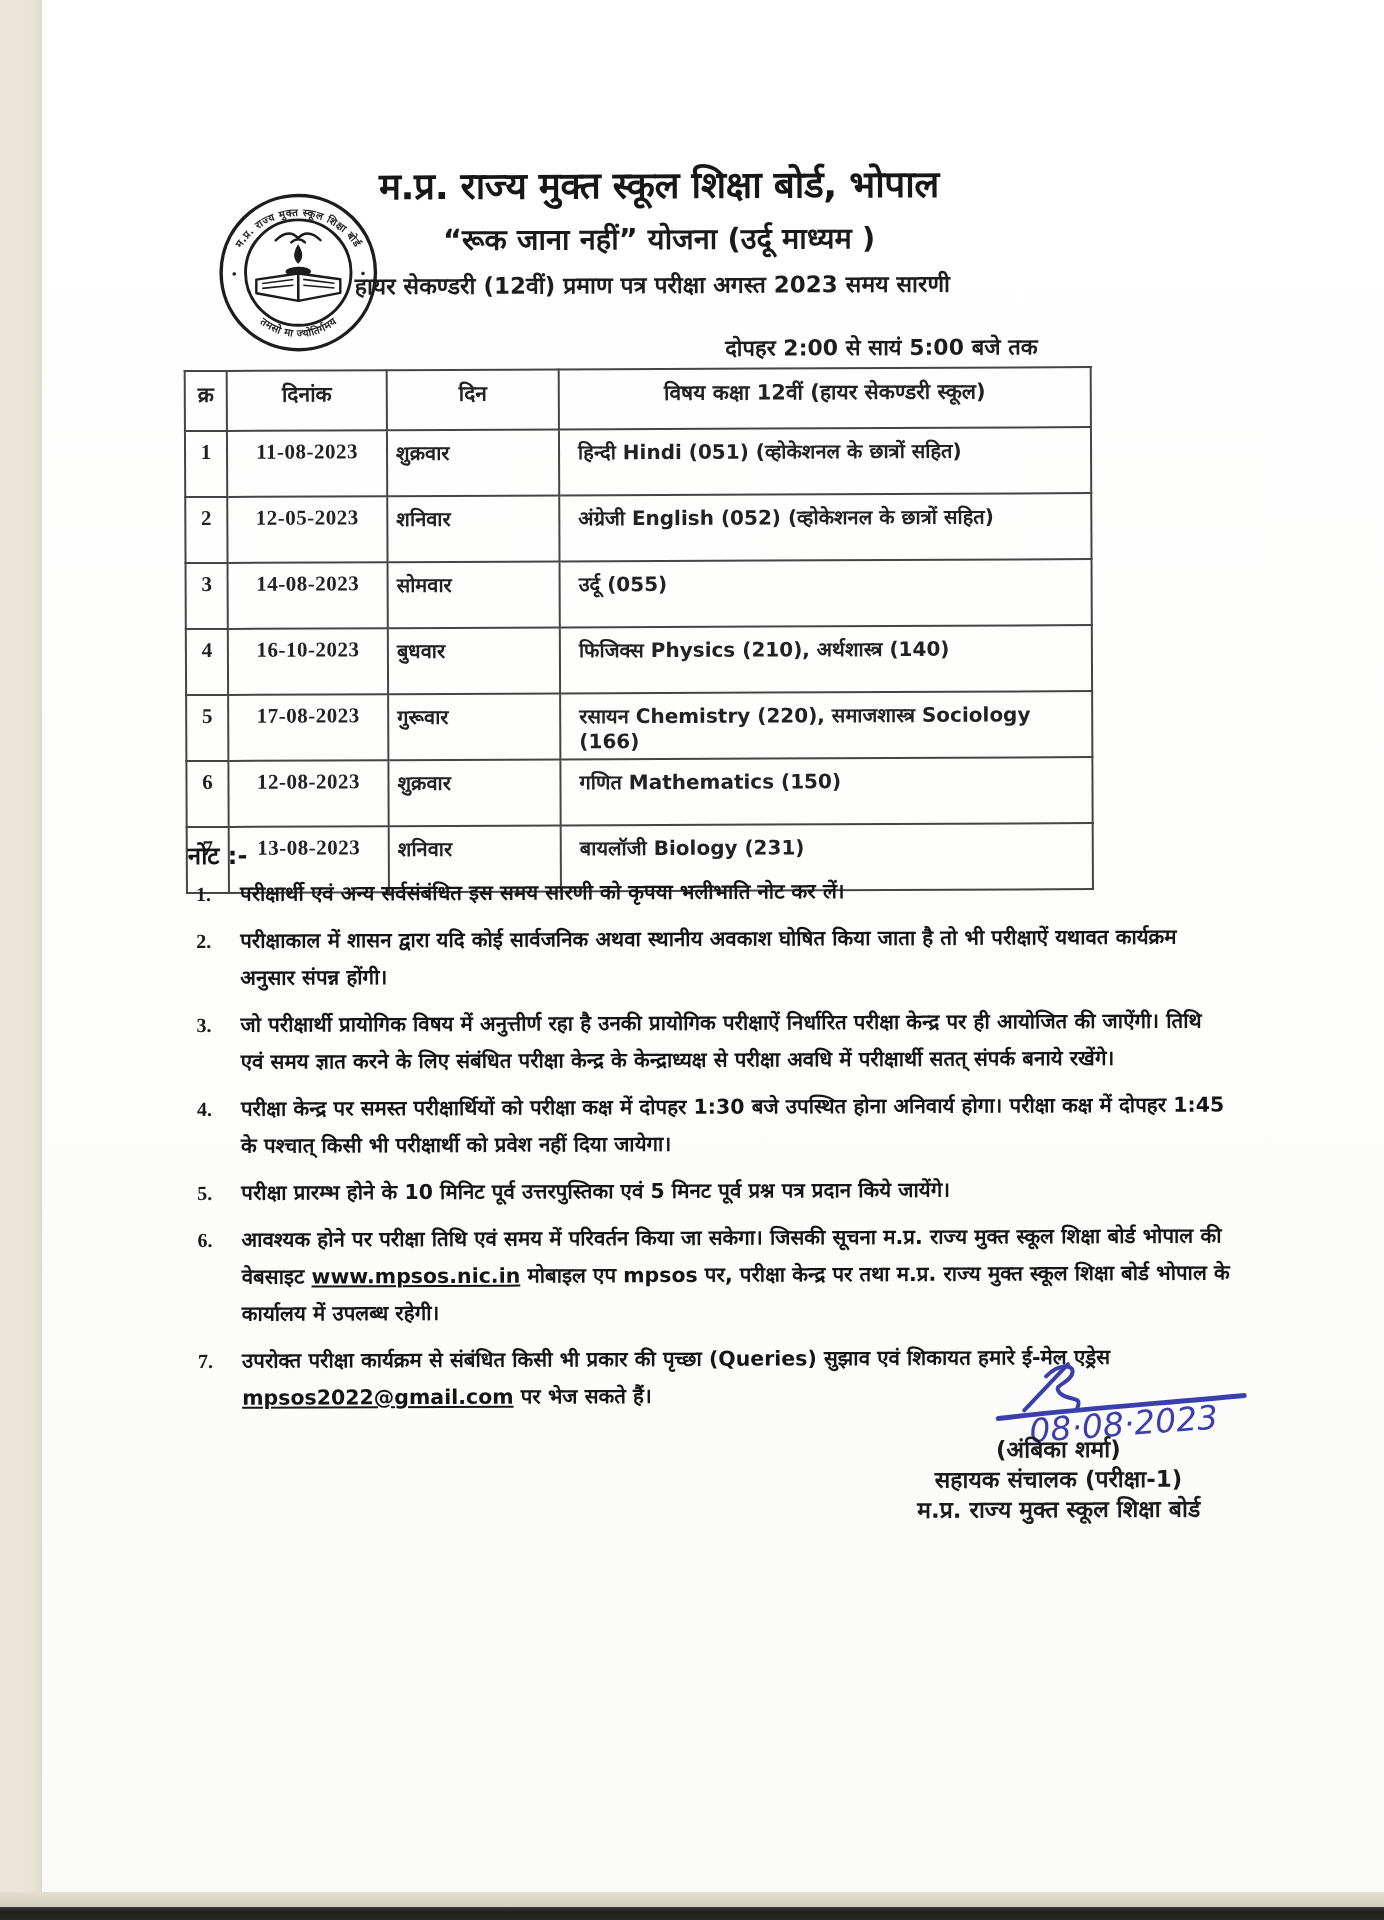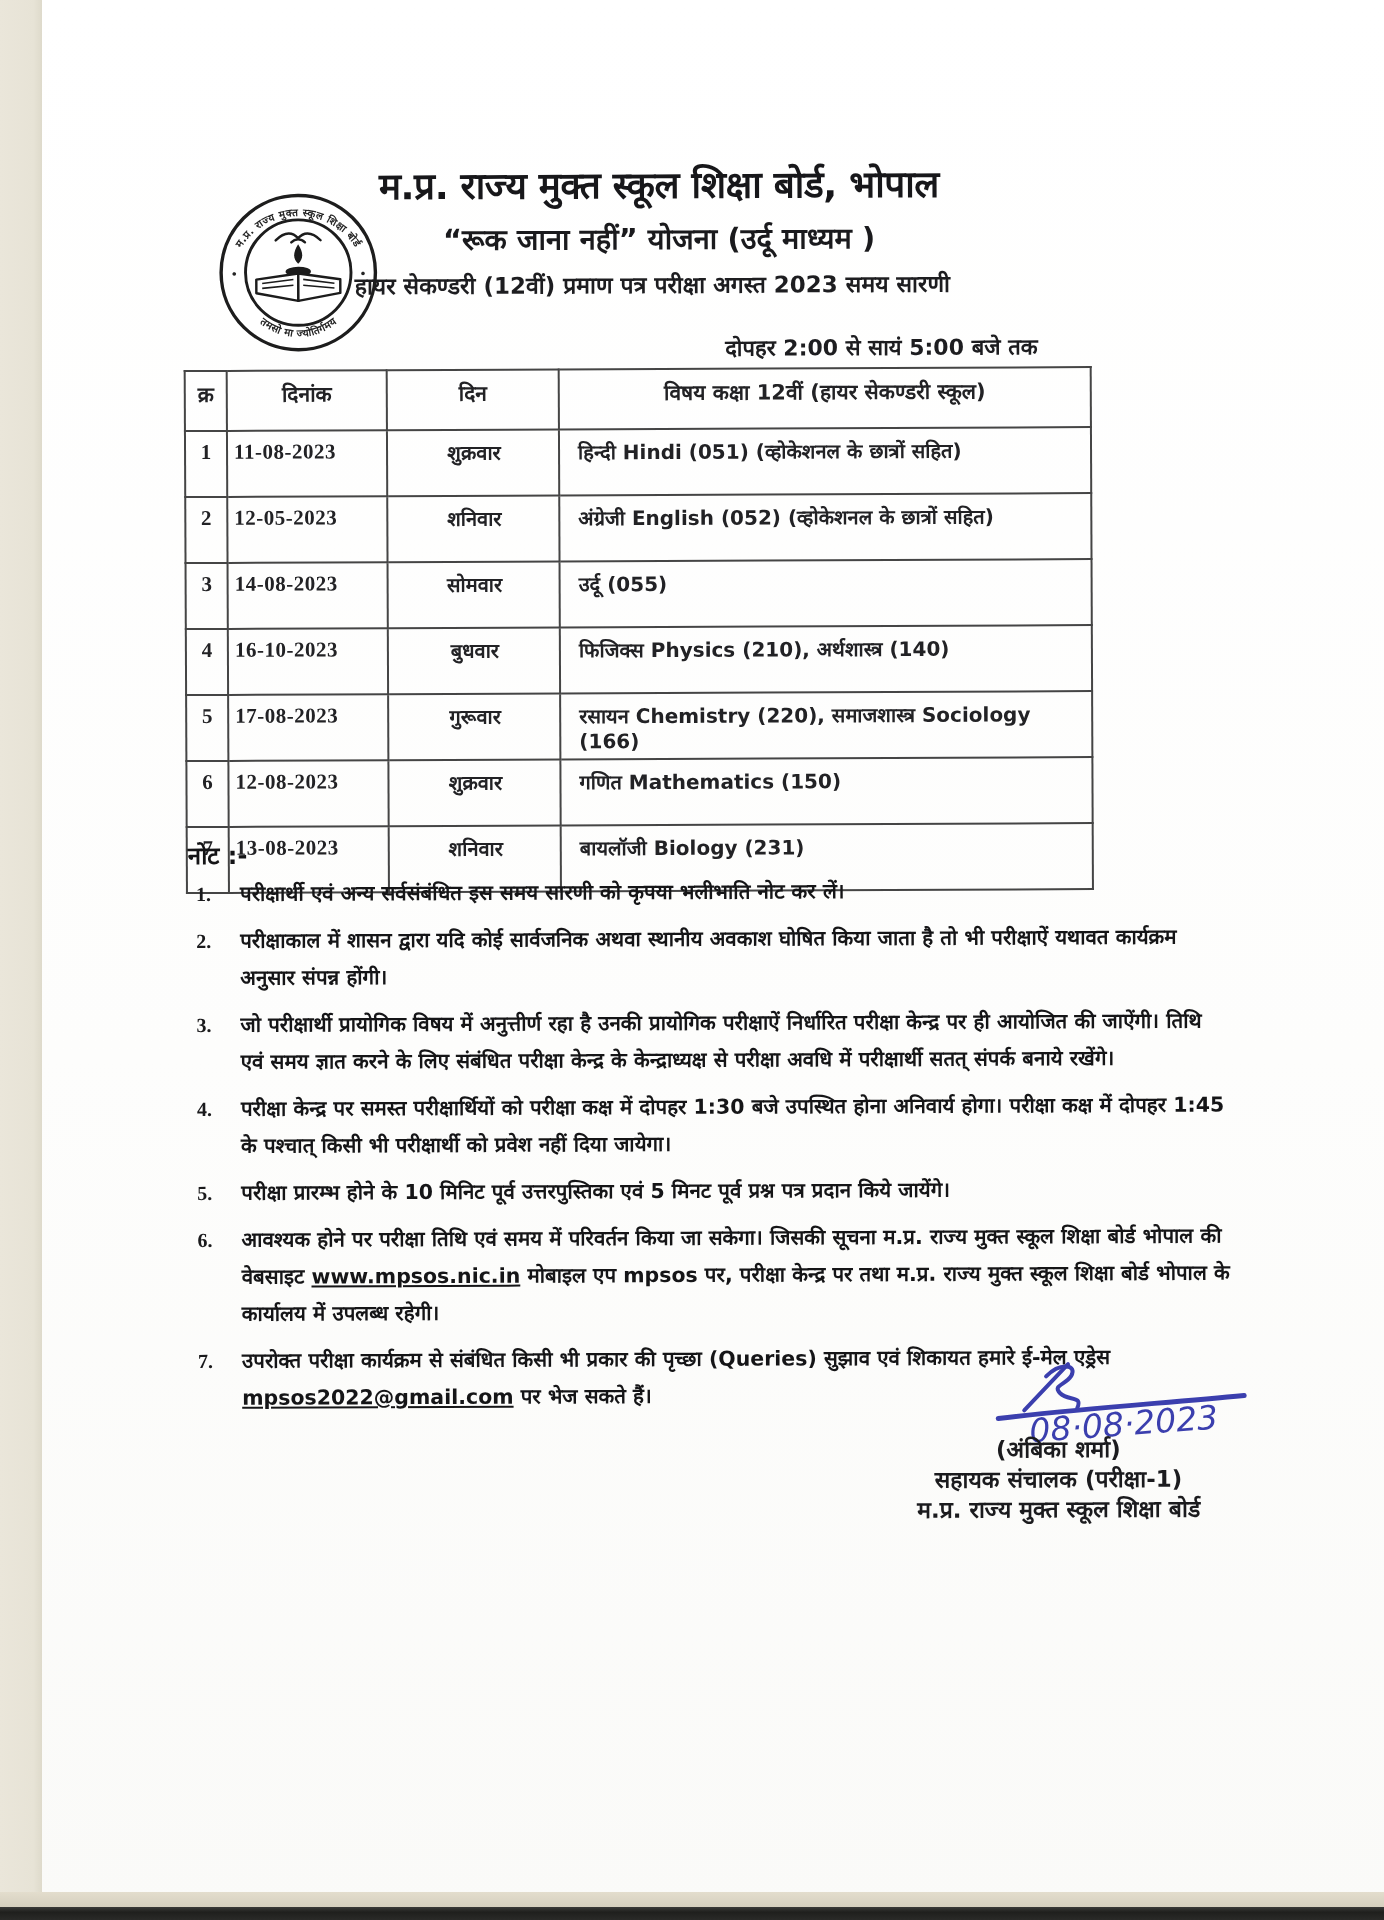--- a/index.html
+++ b/index.html
@@ -32,22 +32,22 @@
   
   table.tt{position:absolute;left:186px;top:368px;width:906px;
     border-collapse:collapse;table-layout:fixed;}
   table.tt col.w0{width:42px;} table.tt col.w1{width:160px;}
   table.tt col.w2{width:172px;} table.tt col.w3{width:532px;}
   table.tt th,table.tt td{border:2px solid #454545;vertical-align:top;
     font-weight:700;color:#222225;}
   table.tt th{height:50px;padding:8px 4px 0 4px;text-align:center;font-size:21px;}
   table.tt td{height:56px;padding:8px 6px 0 6px;font-size:20px;}
   table.tt td.c0{text-align:center;font-family:"Liberation Serif",serif;font-size:21px;}
-  table.tt td.c1{font-family:"Liberation Serif",serif;font-size:21px;letter-spacing:0.5px;}
-  table.tt td.c2{text-align:center;padding-left:8px;}
+  table.tt td.c1{text-align:center;font-family:"Liberation Serif",serif;font-size:21px;letter-spacing:0.5px;}
+  table.tt td.c2{text-align:left;padding-left:8px;}
   table.tt td.c3{text-align:left;padding-left:18px;}
 
   
   .notes-title{position:absolute;left:188px;top:836px;font-size:24px;font-weight:700;color:#141416;}
   .notes{position:absolute;left:186px;top:874px;width:1042px;}
   .note-item{display:flex;align-items:flex-start;margin-bottom:10px;}
   .note-num{flex:0 0 30px;text-align:left;padding-left:10px;
     font-family:"Liberation Serif",serif;font-size:20px;font-weight:700;color:#1a1a1c;line-height:37px;}
   .note-text{flex:1;margin-left:14px;font-size:20.5px;font-weight:600;
     color:#151517;line-height:37px;}

